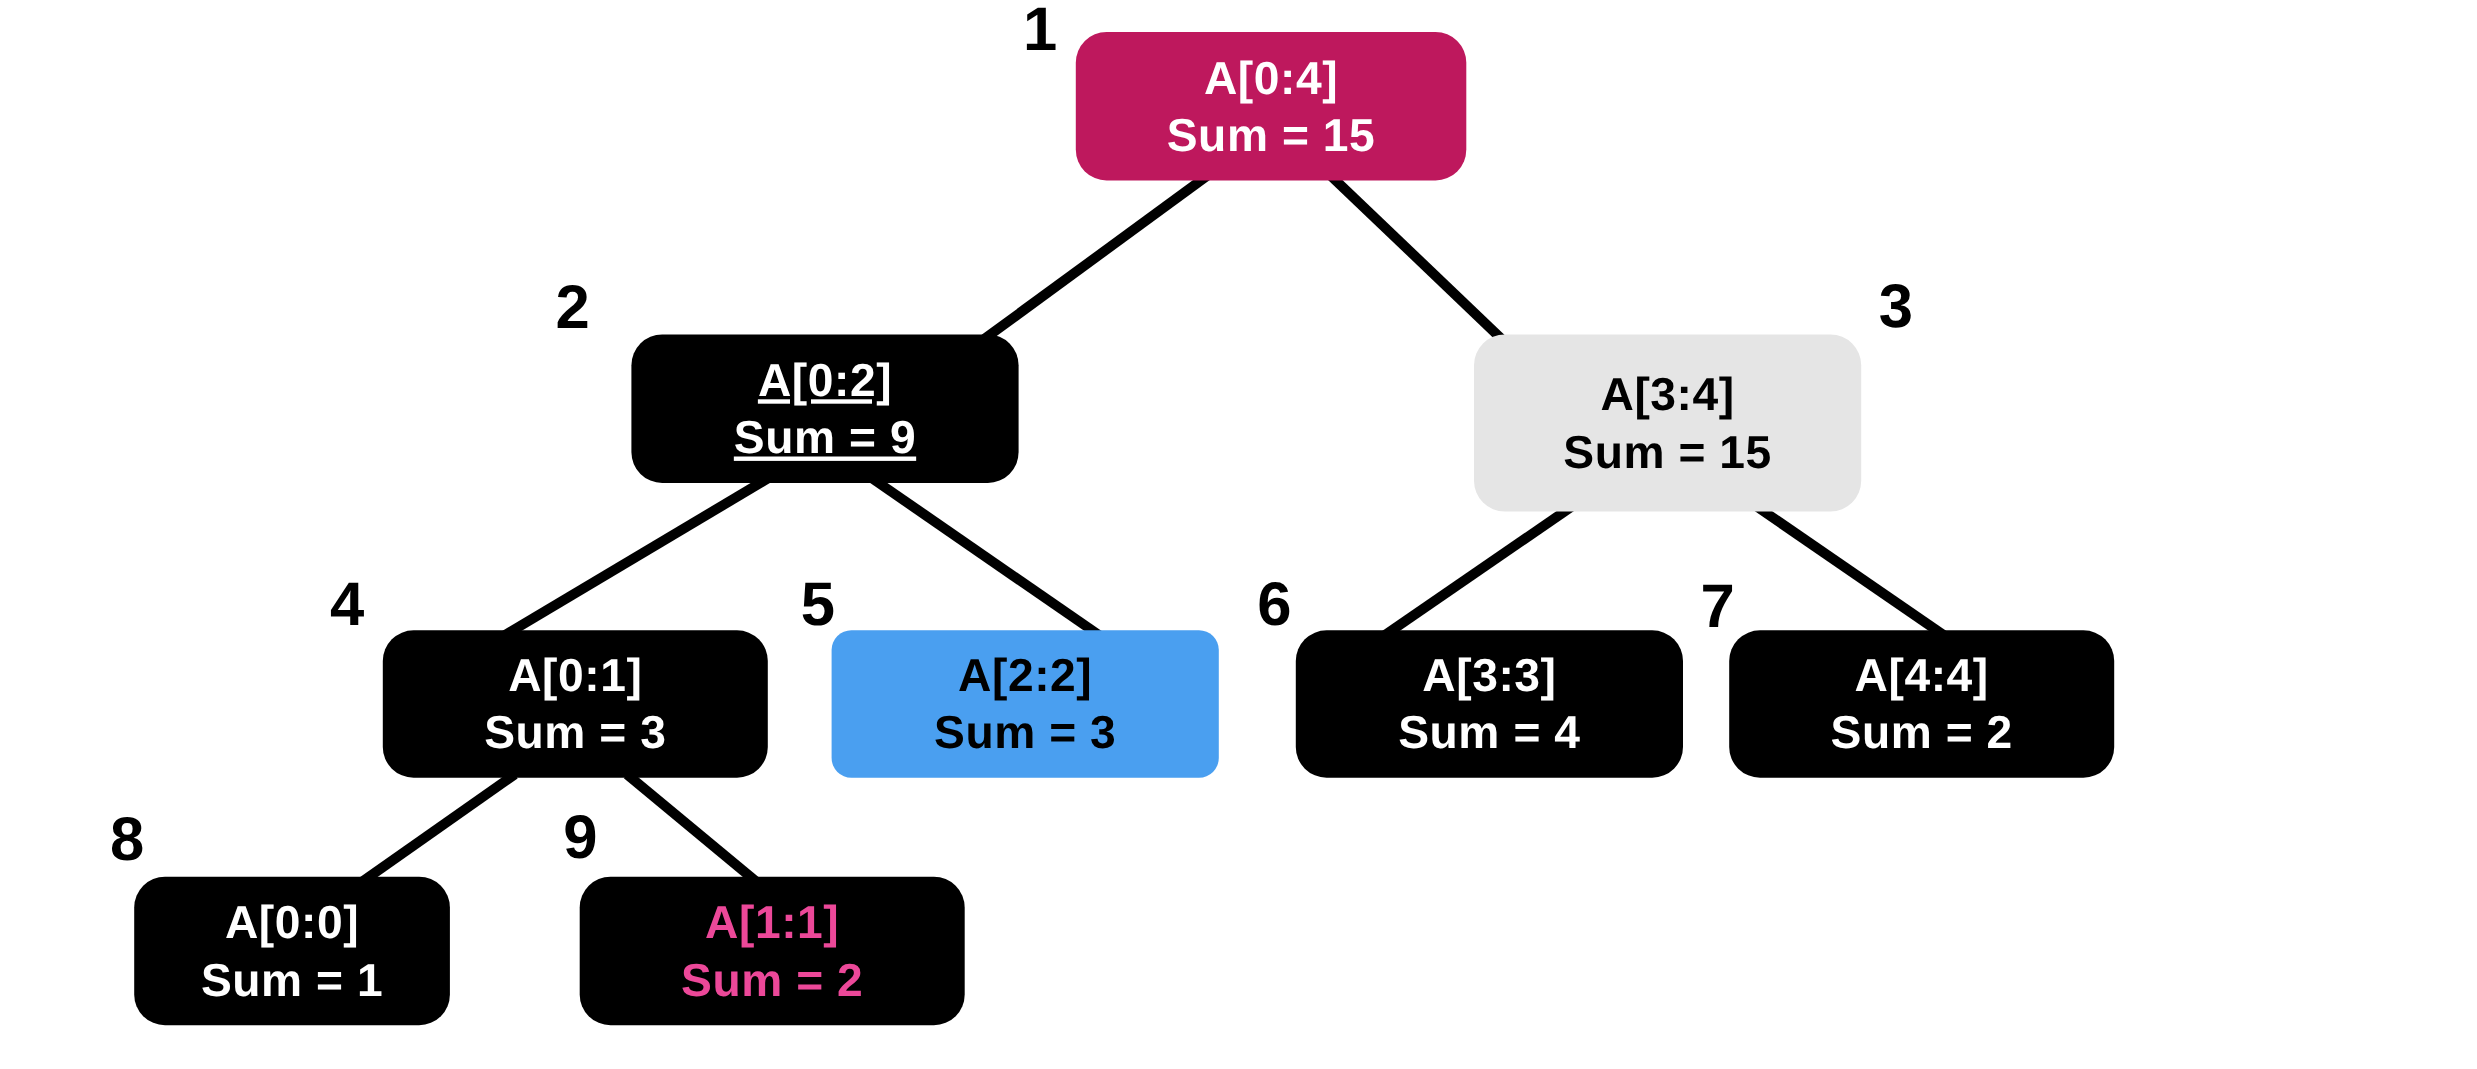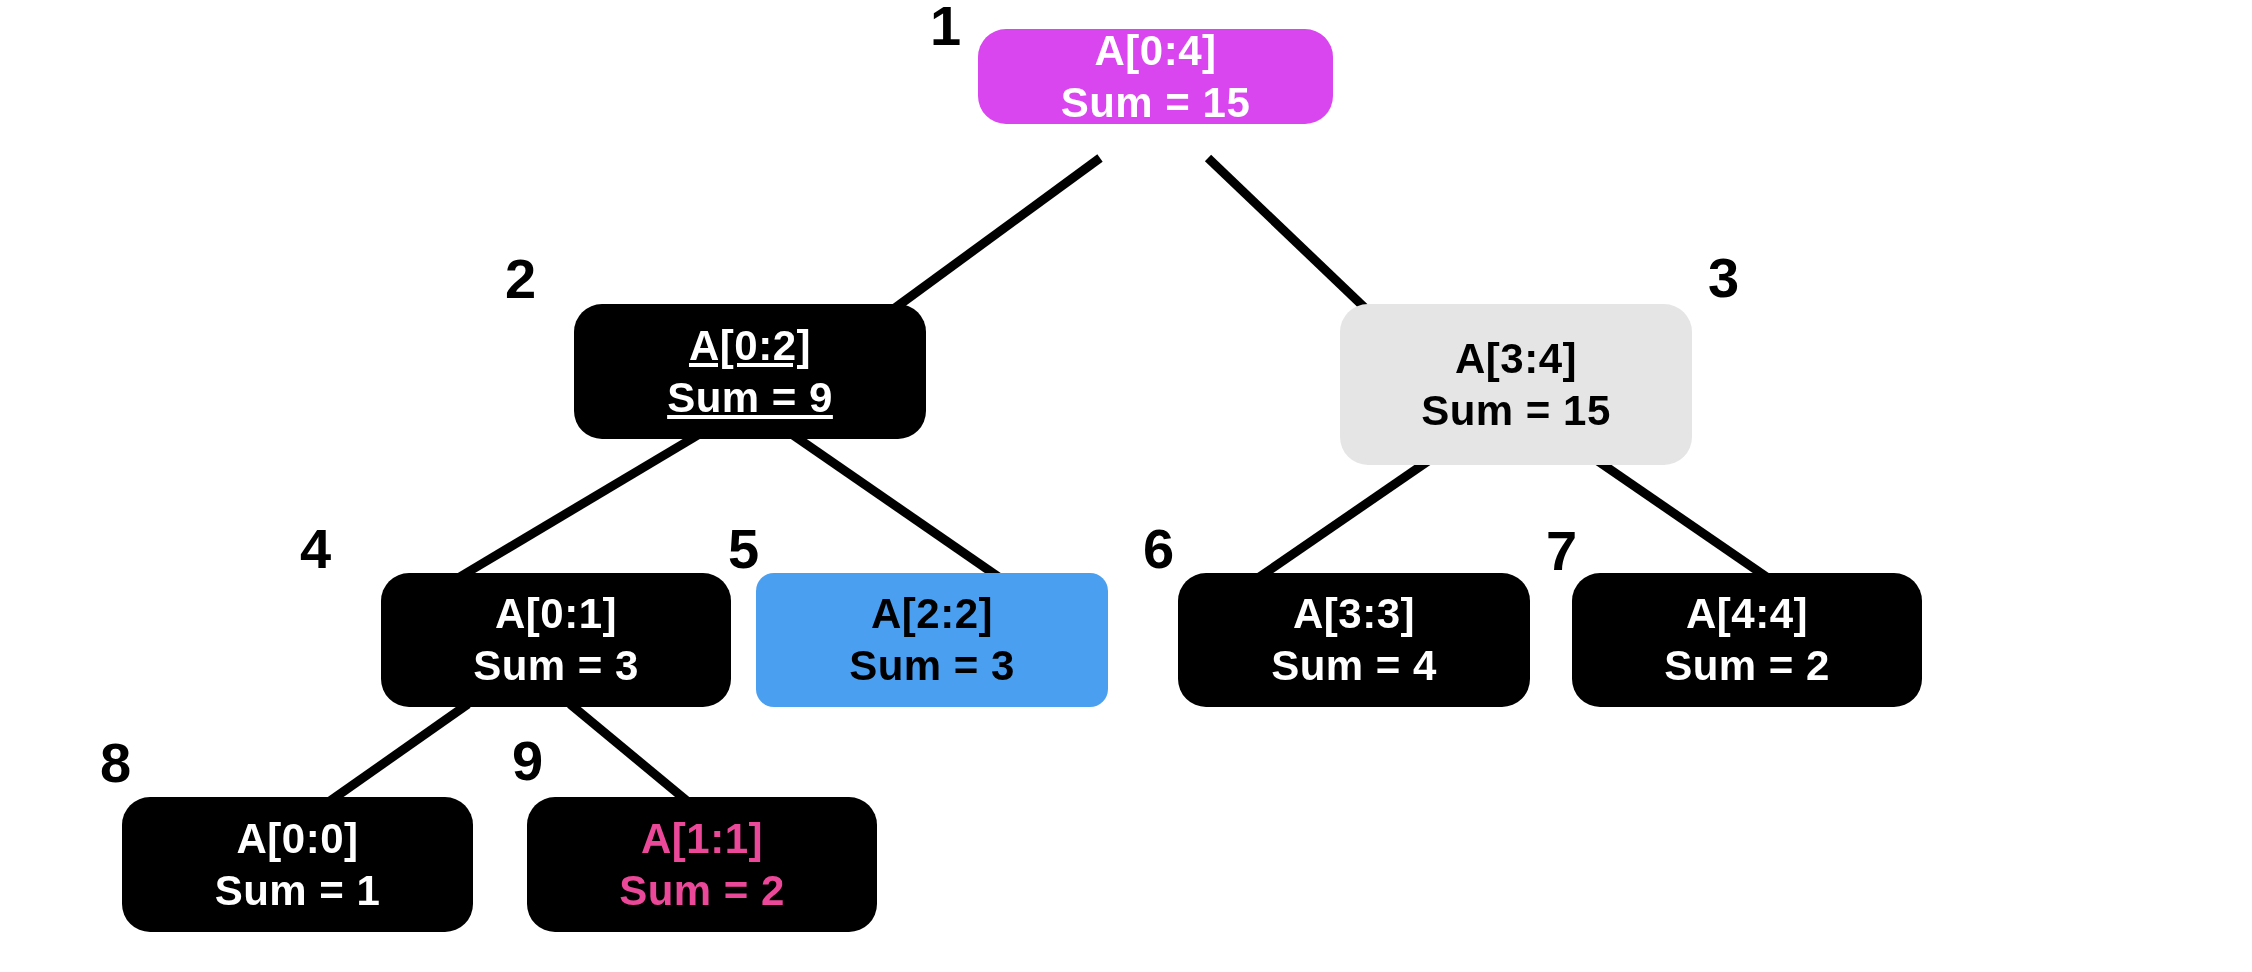--- a/index.html
+++ b/index.html
@@ -57,56 +57,56 @@
       <line x1="1100" y1="158" x2="895" y2="308" stroke="#000000" stroke-width="9"></line>
       <line x1="1208" y1="158" x2="1365" y2="308" stroke="#000000" stroke-width="9"></line>
       <line x1="698" y1="435" x2="458" y2="578" stroke="#000000" stroke-width="9"></line>
       <line x1="793" y1="435" x2="1000" y2="578" stroke="#000000" stroke-width="9"></line>
       <line x1="1466" y1="435" x2="1258" y2="578" stroke="#000000" stroke-width="9"></line>
       <line x1="1560" y1="435" x2="1768" y2="578" stroke="#000000" stroke-width="9"></line>
       <line x1="468" y1="704" x2="330" y2="801" stroke="#000000" stroke-width="9"></line>
       <line x1="570" y1="704" x2="687" y2="801" stroke="#000000" stroke-width="9"></line>
     </svg>
   <div id="nodes-layer">
-      <div class="node" style="left: 978px; top: 29px; width: 355px; height: 95px; background: #d946ef; color: rgb(255, 255, 255);">
+      <div class="node" style="left: 978px; top: 29px; width: 355px; height: 135px; background: #be185d; color: rgb(255, 255, 255);">
         <div class="range-line">A[0:4]</div>
         <div class="sum-line">Sum = 15</div>
       </div>
       <div class="node-label" style="left: 930px; top: -2px; color: rgb(0, 0, 0);">1</div>
       <div class="node" style="left: 574px; top: 304px; width: 352px; height: 135px; background: rgb(0, 0, 0); color: rgb(255, 255, 255); text-decoration: underline;">
         <div class="range-line">A[0:2]</div>
         <div class="sum-line">Sum = 9</div>
       </div>
       <div class="node-label" style="left: 505px; top: 251px; color: rgb(0, 0, 0);">2</div>
       <div class="node" style="left: 1340px; top: 304px; width: 352px; height: 161px; background: #e5e5e5; color: rgb(0, 0, 0);">
         <div class="range-line">A[3:4]</div>
         <div class="sum-line">Sum = 15</div>
       </div>
       <div class="node-label" style="left: 1708px; top: 250px; color: rgb(0, 0, 0);">3</div>
-      <div class="node" style="left: 348px; top: 573px; width: 350px; height: 134px; background: rgb(0, 0, 0); color: rgb(255, 255, 255); margin-left: 33px;">
+      <div class="node" style="left: 348px; top: 573px; width: 350px; height: 134px; background: rgb(0, 0, 0); color: rgb(255, 255, 255);">
         <div class="range-line">A[0:1]</div>
         <div class="sum-line">Sum = 3</div>
       </div>
       <div class="node-label" style="left: 300px; top: 521px; color: rgb(0, 0, 0);">4</div>
       <div class="node" style="left: 756px; top: 573px; width: 352px; height: 134px; background: rgb(74, 159, 240); color: rgb(0, 0, 0); border-radius: 18px;">
         <div class="range-line">A[2:2]</div>
         <div class="sum-line">Sum = 3</div>
       </div>
       <div class="node-label" style="left: 728px; top: 521px; color: rgb(0, 0, 0);">5</div>
       <div class="node" style="left: 1164px; top: 573px; width: 352px; height: 134px; background: rgb(0, 0, 0); color: rgb(255, 255, 255); margin-left: 14px;">
         <div class="range-line">A[3:3]</div>
         <div class="sum-line">Sum = 4</div>
       </div>
       <div class="node-label" style="left: 1143px; top: 521px; color: rgb(0, 0, 0);">6</div>
       <div class="node" style="left: 1572px; top: 573px; width: 350px; height: 134px; background: rgb(0, 0, 0); color: rgb(255, 255, 255);">
         <div class="range-line">A[4:4]</div>
         <div class="sum-line">Sum = 2</div>
       </div>
       <div class="node-label" style="left: 1546px; top: 523px; color: rgb(0, 0, 0);">7</div>
-      <div class="node" style="left: 122px; top: 797px; width: 351px; height: 135px; background: rgb(0, 0, 0); color: rgb(255, 255, 255);">
+      <div class="node" style="left: 122px; top: 797px; width: 287px; height: 135px; background: rgb(0, 0, 0); color: rgb(255, 255, 255);">
         <div class="range-line">A[0:0]</div>
         <div class="sum-line">Sum = 1</div>
       </div>
       <div class="node-label" style="left: 100px; top: 735px; color: rgb(0, 0, 0);">8</div>
       <div class="node" style="left: 527px; top: 797px; width: 350px; height: 135px; background: rgb(0, 0, 0); color: #ec4899;">
         <div class="range-line">A[1:1]</div>
         <div class="sum-line">Sum = 2</div>
       </div>
       <div class="node-label" style="left: 512px; top: 733px; color: rgb(0, 0, 0);">9</div>
     </div>

